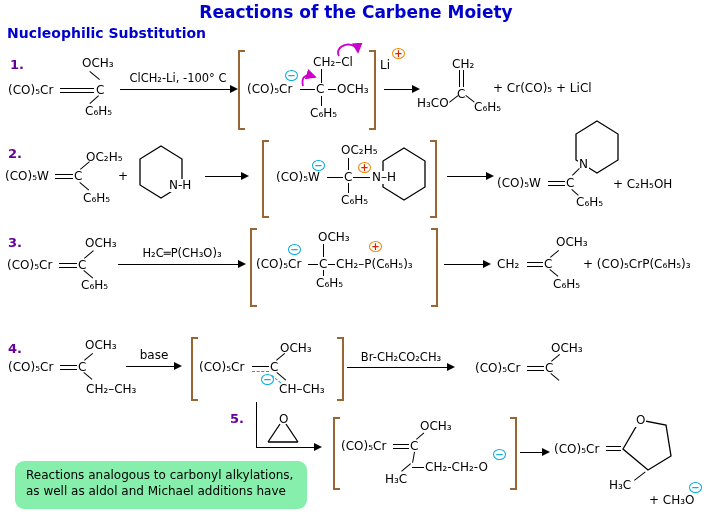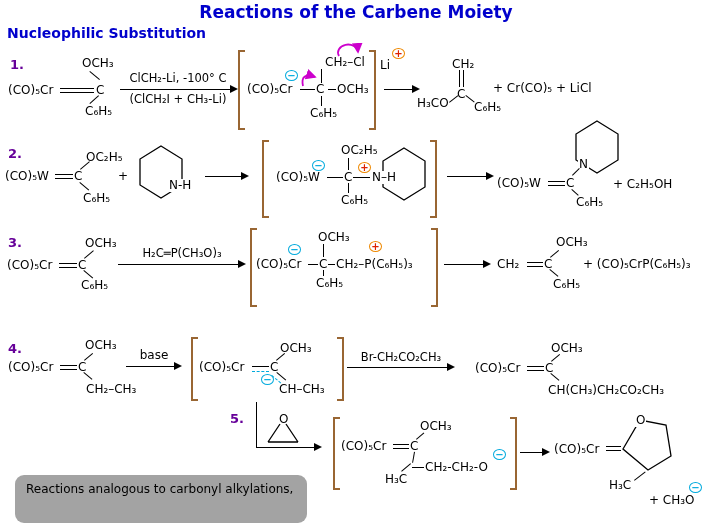--- a/index.html
+++ b/index.html
@@ -21,22 +21,22 @@
                border-left:8px solid #000; border-top:4.3px solid transparent; border-bottom:4.3px solid transparent; }
   .brk { position:absolute; width:7px; border:2px solid #996633; background:transparent; }
   .brk.l { border-right:none; }
   .brk.r { border-left:none; }
   .chg { position:absolute; width:13px; height:11px; border-radius:50%; font-size:10px; line-height:9px;
          text-align:center; font-weight:bold; }
   .chg.m { border:1.5px solid #00AADD; color:#00AADD; }
   .chg.p { border:1.5px solid #EE8800; color:#DD2200; }
   .wb { background:#fff; padding:0 1px; }
   svg.shape { position:absolute; overflow:visible; }
-  .note { position:absolute; left:15px; top:461px; width:292px; height:48px; background:#a3a3a3;
-          border-radius:9px; padding:6px 0 0 11px; font-size:12px; line-height:16px;margin-top:14px; }
+  .note { position:absolute; left:15px; top:461px; width:292px; height:48px; background:#86efac;
+          border-radius:9px; padding:6px 0 0 11px; font-size:12px; line-height:16px; }
   .note span { display:block; }
 </style>
 </head>
 <body>
 
 <div class="page">
 
   <div class="t title ctr" style="top:3px;">Reactions of the Carbene Moiety</div>
   <div class="t head" style="left:7px;top:26px;">Nucleophilic Substitution</div>
 
@@ -45,29 +45,28 @@
   <div class="t" style="left:8px;top:84px;">(CO)₅Cr</div>
   <div class="dbl" style="left:60px;top:88px;width:34px;"></div>
   <div class="t" style="left:96px;top:84px;">C</div>
   <div class="sb" style="left:90px;top:71px;width:13px;transform:rotate(40deg);"></div>
   <div class="t" style="left:82px;top:57px;">OCH₃</div>
   <div class="sb" style="left:99px;top:96px;width:12px;transform:rotate(138deg);"></div>
   <div class="t" style="left:85px;top:105px;">C₆H₅</div>
 
   <div class="t ctr" style="left:118px;top:72px;width:120px;font-size:11.5px;">ClCH₂-Li, -100° C</div>
   <div class="arr" style="left:120px;top:89px;width:116px;"></div>
-  <div class="t ctr" style="left:118px;top:93px;width:120px;font-size:11.5px;">(ClCH₂I + CH₃-Li)</div>
 
   <div class="brk l" style="left:238px;top:50px;height:80px;"></div>
   <div class="chg m" style="left:285px;top:70px;">−</div>
   <div class="t" style="left:247px;top:83px;">(CO)₅Cr</div>
   <div class="sb" style="left:300px;top:89px;width:15px;"></div>
   <div class="t" style="left:316px;top:83px;">C</div>
   <div class="vb" style="left:321px;top:69px;height:14px;"></div>
-  <div class="t" style="left:313px;top:56px;margin-left:12px;">CH₂–Cl</div>
+  <div class="t" style="left:313px;top:56px;">CH₂–Cl</div>
   <div class="sb" style="left:328px;top:89px;width:8px;"></div>
   <div class="t" style="left:337px;top:83px;">OCH₃</div>
   <div class="vb" style="left:321px;top:96px;height:10px;"></div>
   <div class="t" style="left:310px;top:107px;">C₆H₅</div>
   <svg class="shape" style="left:295px;top:40px;" width="80" height="50" viewBox="0 0 80 50">
     <defs>
       <marker id="mh" markerWidth="7" markerHeight="7" refX="5" refY="3" orient="auto">
         <path d="M0,0 L6,3 L0,6 Z" fill="#CC00CC"></path>
       </marker>
     </defs>
@@ -194,21 +193,20 @@
   <div class="brk r" style="left:337px;top:337px;height:64px;"></div>
   <div class="t ctr" style="left:347px;top:351px;width:108px;font-size:11.5px;">Br-CH₂CO₂CH₃</div>
   <div class="arr" style="left:347px;top:367px;width:106px;"></div>
 
   <div class="t" style="left:475px;top:362px;">(CO)₅Cr</div>
   <div class="dbl" style="left:527px;top:366px;width:17px;"></div>
   <div class="t" style="left:545px;top:362px;">C</div>
   <div class="sb" style="left:551px;top:361px;width:11px;transform:rotate(-40deg);"></div>
   <div class="t" style="left:551px;top:342px;">OCH₃</div>
   <div class="sb" style="left:551px;top:373px;width:11px;transform:rotate(40deg);"></div>
-  <div class="t" style="left:548px;top:384px;">CH(CH₃)CH₂CO₂CH₃</div>
 
   <div class="t num" style="left:230px;top:412px;">5.</div>
   <div class="vb" style="left:256px;top:402px;height:46px;"></div>
   <div class="arr" style="left:256px;top:447px;width:64px;"></div>
   <div class="t" style="left:279px;top:413px;">O</div>
   <svg class="shape" style="left:264px;top:419px;" width="38" height="26" viewBox="0 0 38 26">
     <path d="M16,5 L4,23 M22,5 L34,23 M4,23 L34,23" fill="none" stroke="#000" stroke-width="1.3"></path>
   </svg>
 
   <div class="brk l" style="left:333px;top:417px;height:73px;"></div>
@@ -232,15 +230,16 @@
     <path d="M2,36 L19,7 L45,12 L50,43 L27,57 Z" fill="none" stroke="#000" stroke-width="1.3"></path>
   </svg>
   <div class="t wb" style="left:635px;top:414px;">O</div>
   <div class="sb" style="left:634px;top:480px;width:14px;transform:rotate(-38deg);"></div>
   <div class="t" style="left:609px;top:479px;">H₃C</div>
   <div class="t" style="left:649px;top:494px;">+ CH₃O</div>
   <div class="chg m" style="left:689px;top:482px;">−</div>
 
   <div class="note">
     <span>Reactions analogous to carbonyl alkylations,</span>
+    <span>as well as aldol and Michael additions have</span>
   </div>
 
 </div>
 
 </body></html>

